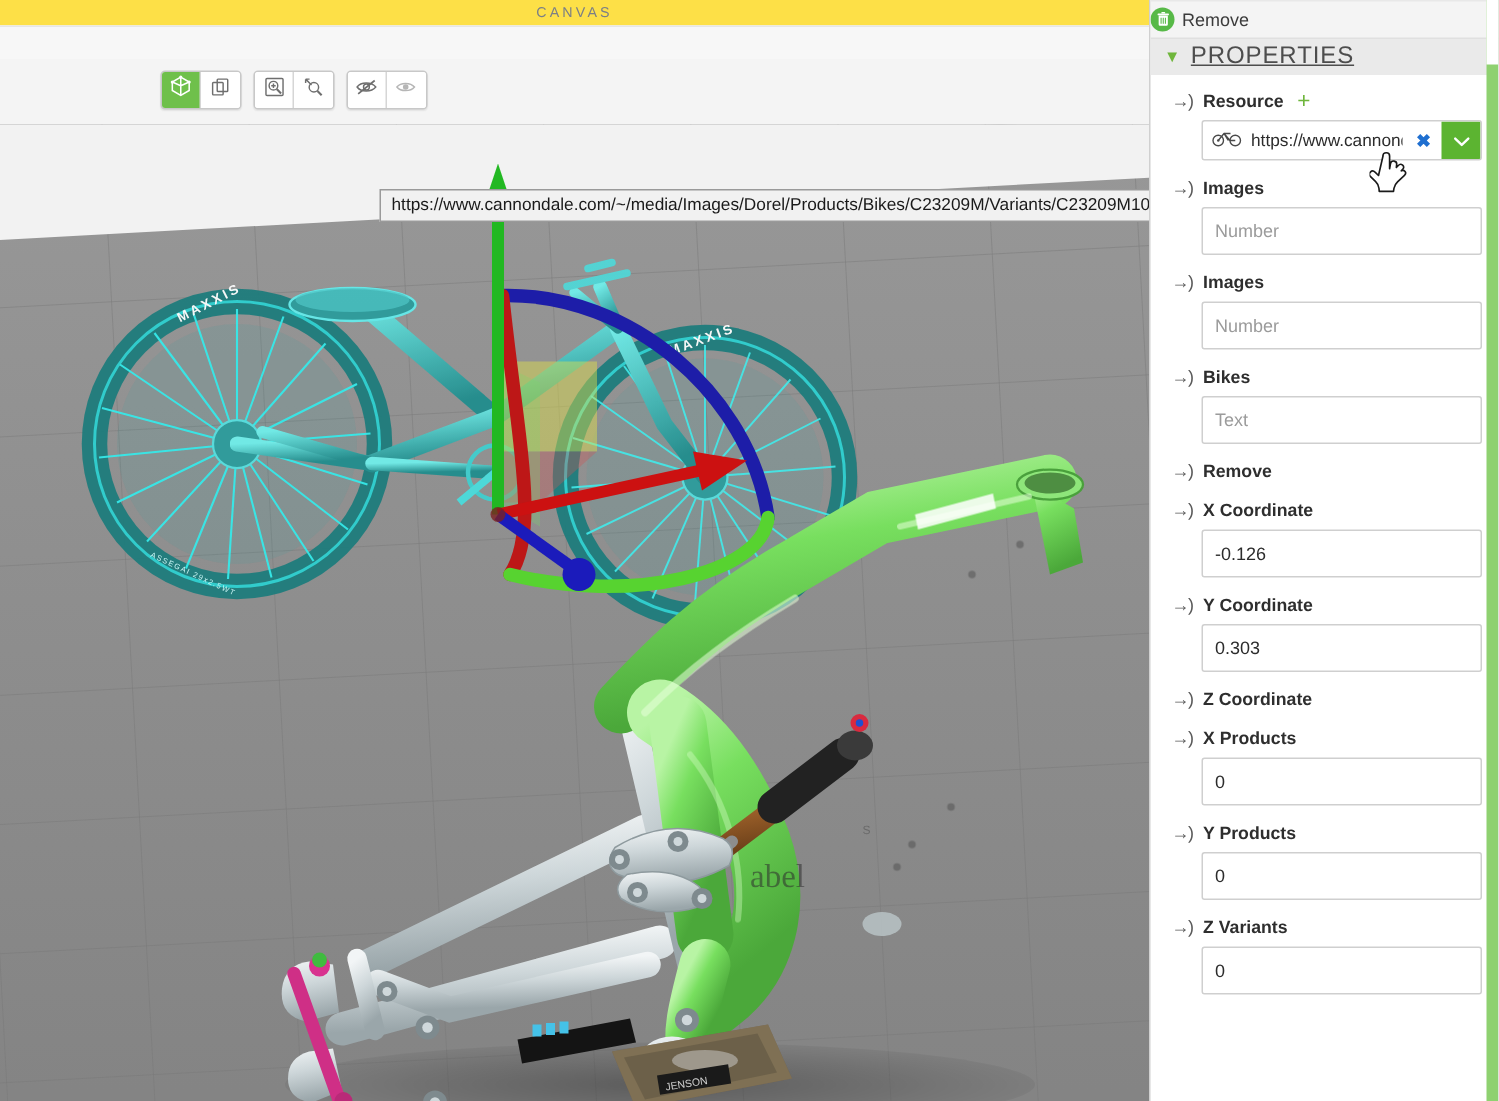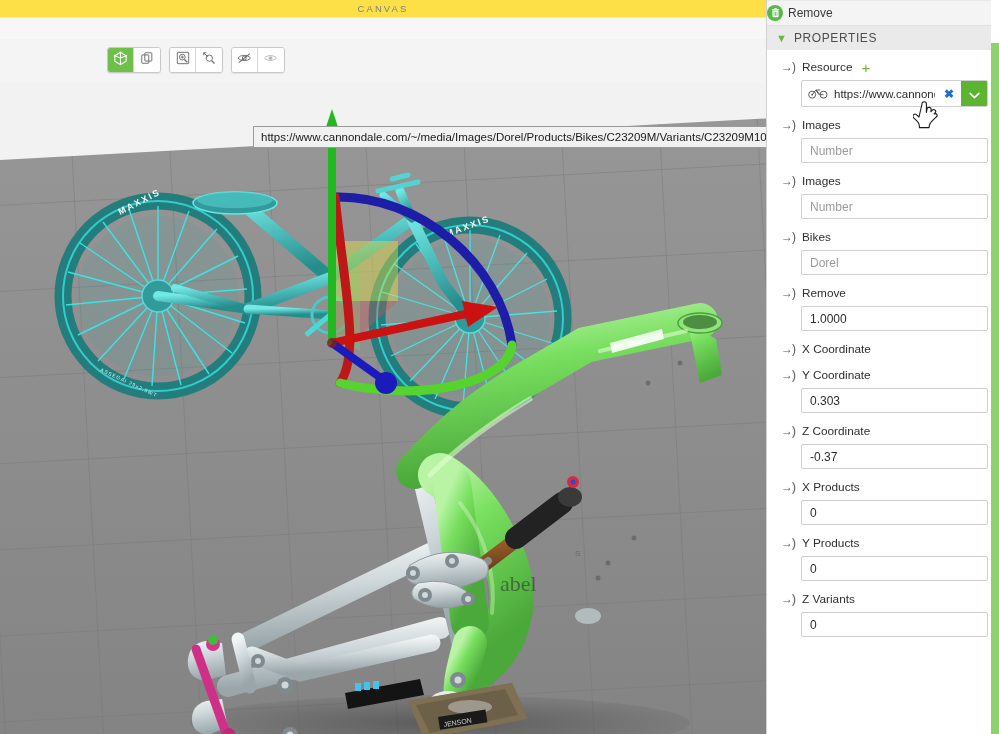--- a/index.html
+++ b/index.html
@@ -142,55 +142,55 @@
   }
   #properties-header {
     height: 24px;
     background: #eaeaea;
     display: flex; align-items: center;
     padding-left: 9px; gap: 7px;
     cursor: pointer;
   }
   #properties-header .chev { color: #6fb63c; font-size: 11px; line-height: 1; }
   #properties-header .lbl {
-    font-size: 12px; letter-spacing: .6px; color: #4d4d4d; font-weight: 400;
+    font-size: 16px; letter-spacing: .6px; color: #4d4d4d; font-weight: 400; text-decoration: underline;
   }
   #props-body {
     padding: 9px 0 10px 0;
     position: relative;
   }
   .prop {
     padding: 0 11px 0 14px;
     margin-bottom: 10px;
   }
   .prop-label {
     display: flex; align-items: center; gap: 7px;
     margin-bottom: 5px;
     height: 16px;
   }
   .prop-label .bind-icon {
     color: #5a5a5a; font-size: 12px; line-height: 1;
     letter-spacing: -1px;
     cursor: pointer;
   }
   .prop-label .ptext {
-    font-size: 11.8px; color: #2e2e2e; font-weight: 400;
+    font-size: 11.8px; color: #2e2e2e; font-weight: 700;
   }
   .prop-label .plus {
     color: #6fb63c; font-size: 15px; line-height: 1; font-weight: 400;
     cursor: pointer; margin-left: 2px;
   }
   .prop-field {
     margin-left: 20px;
     height: 25px;
     border: 1px solid #cfcfcf;
     border-radius: 2px;
     background: #ffffff;
     display: flex; align-items: center;
-    padding: 4px 8px;
+    padding: 15px 8px;
     font-size: 12px;
     color: #2c2c2c;
     cursor: text;
   }
   .prop-field.placeholder { color: #9b9b9b; }
 
   
   .resource-row {
     margin-left: 20px;
     display: flex; align-items: stretch;
@@ -655,48 +655,47 @@
               <span class="bind-icon">→)</span>
               <span class="ptext">Images</span>
             </div>
             <div class="prop-field placeholder">Number</div>
           </div>
           <div class="prop">
             <div class="prop-label">
               <span class="bind-icon">→)</span>
               <span class="ptext">Bikes</span>
             </div>
-            <div class="prop-field placeholder">Dorel</div>
+            <div class="prop-field placeholder">Text</div>
           </div>
           <div class="prop">
             <div class="prop-label">
               <span class="bind-icon">→)</span>
               <span class="ptext">Remove</span>
             </div>
-            <div class="prop-field">1.0000</div>
           </div>
           <div class="prop">
             <div class="prop-label">
               <span class="bind-icon">→)</span>
               <span class="ptext">X Coordinate</span>
             </div>
+            <div class="prop-field">-0.126</div>
           </div>
           <div class="prop">
             <div class="prop-label">
               <span class="bind-icon">→)</span>
               <span class="ptext">Y Coordinate</span>
             </div>
             <div class="prop-field">0.303</div>
           </div>
           <div class="prop">
             <div class="prop-label">
               <span class="bind-icon">→)</span>
               <span class="ptext">Z Coordinate</span>
             </div>
-            <div class="prop-field">-0.37</div>
           </div>
           <div class="prop">
             <div class="prop-label">
               <span class="bind-icon">→)</span>
               <span class="ptext">X Products</span>
             </div>
             <div class="prop-field">0</div>
           </div>
           <div class="prop">
             <div class="prop-label">

